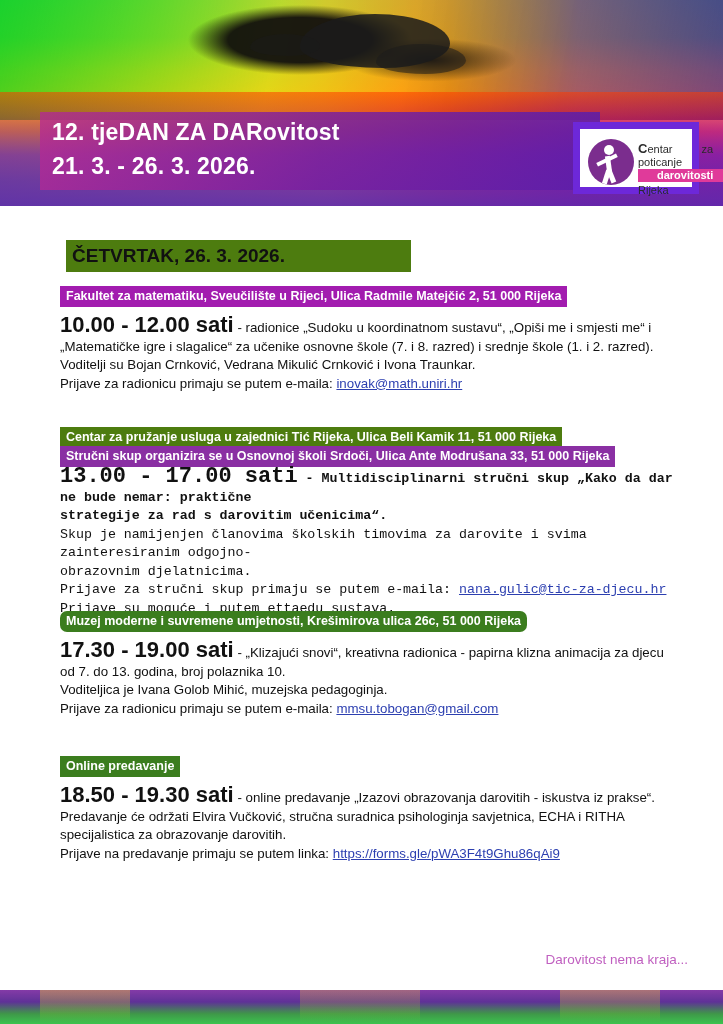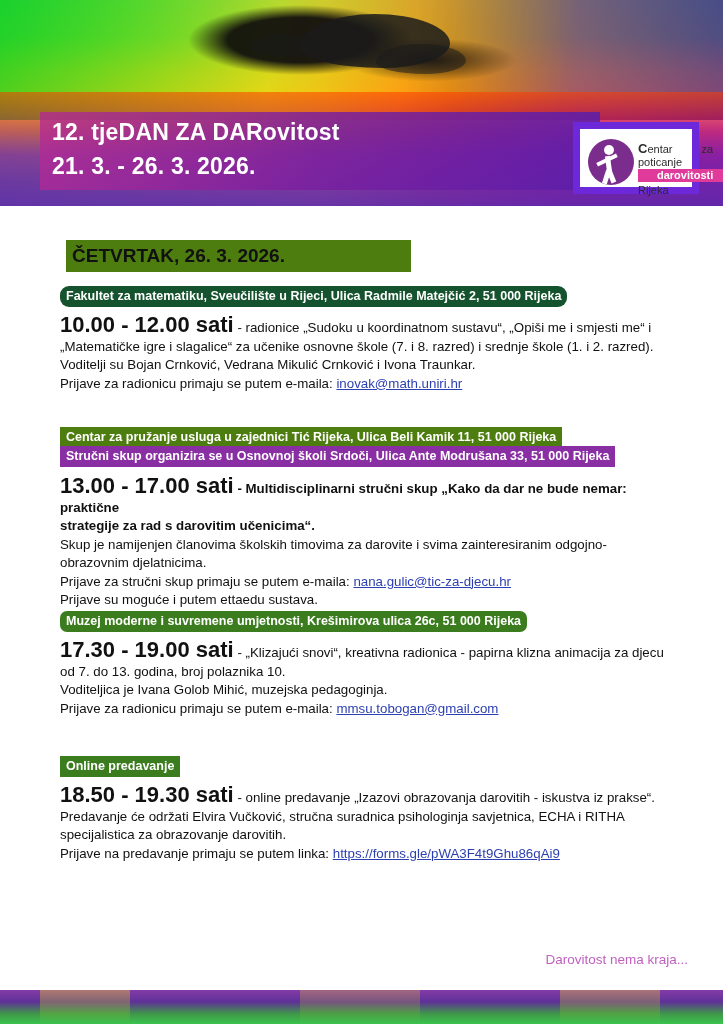--- a/index.html
+++ b/index.html
@@ -216,41 +216,41 @@
   <div class="logo-text logo-l2">poticanje</div>
   <div class="logo-text logo-l3">darovitosti</div>
   <div class="logo-text logo-l4">Rijeka</div>
 </div>
 
 <div class="day-heading">
   <div class="txt">ČETVRTAK, 26. 3. 2026.</div>
 </div>
 
 <div class="section" style="top:286px;">
-  <span class="venue" style="background:#14532d;border-radius:9px;">Fakultet za matematiku, Sveučilište u Rijeci, Ulica Radmile Matejčić 2, 51 000 Rijeka</span>
+  <span class="venue" style="background:#a21caf;">Fakultet za matematiku, Sveučilište u Rijeci, Ulica Radmile Matejčić 2, 51 000 Rijeka</span>
   <div class="body-text">
     <p>
       <span class="time">10.00 - 12.00 sati</span><span> - radionice „Sudoku u koordinatnom sustavu“, „Opiši me i smjesti me“ i</span>
     </p>
     <p>„Matematičke igre i slagalice“ za učenike osnovne škole (7. i 8. razred) i srednje škole (1. i 2. razred).</p>
     <p>Voditelji su Bojan Crnković, Vedrana Mikulić Crnković i Ivona Traunkar.</p>
     <p>
       <span>Prijave za radionicu primaju se putem e-maila: </span><a class="link" href="#">inovak@math.uniri.hr</a>
     </p>
   </div>
 </div>
 
 <div class="section" style="top:427px;">
   <div>
     <span class="venue" style="background:#4d7c0f;">Centar za pružanje usluga u zajednici Tić Rijeka, Ulica Beli Kamik 11, 51 000 Rijeka</span>
   </div>
   <div style="margin-top:-2px;">
     <span class="venue" style="background:#8a2fa3;">Stručni skup organizira se u Osnovnoj školi Srdoči, Ulica Ante Modrušana 33, 51 000  Rijeka</span>
   </div>
-  <div class="body-text" style="margin-top:10px;">
+  <div class="body-text" style="margin-top:1px;font-family:Liberation Mono, monospace;">
     <p>
       <span class="time">13.00 - 17.00 sati</span><span class="bold"> - Multidisciplinarni stručni skup „Kako da dar ne bude nemar: praktične</span>
     </p>
     <p class="bold">strategije za rad s darovitim učenicima“.</p>
     <p>Skup je namijenjen članovima školskih timovima  za darovite i svima zainteresiranim odgojno-</p>
     <p>obrazovnim djelatnicima.</p>
     <p>
       <span>Prijave za stručni skup primaju se putem  e-maila: </span><a class="link" href="#">nana.gulic@tic-za-djecu.hr</a>
     </p>
     <p>Prijave su moguće i putem ettaedu sustava.</p>

